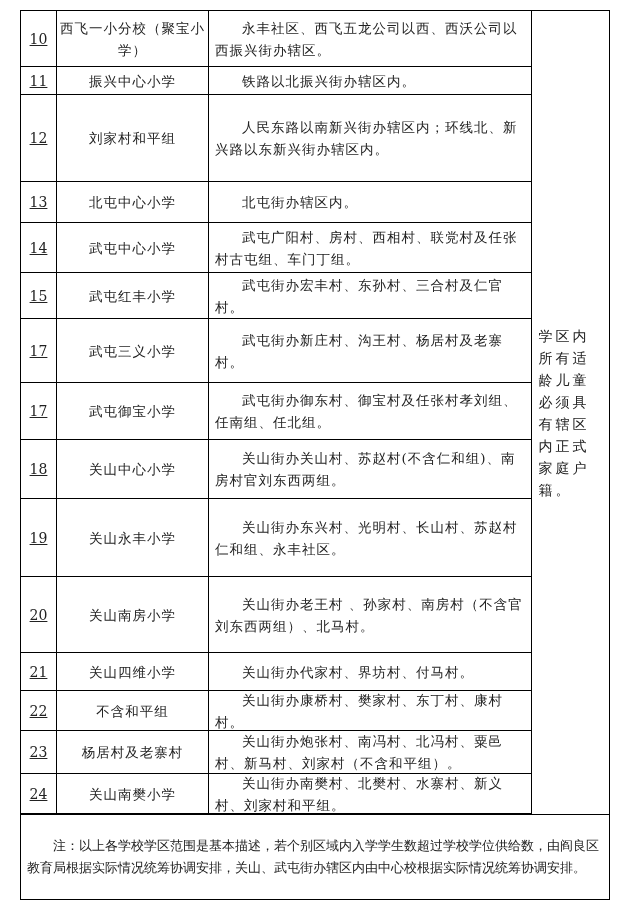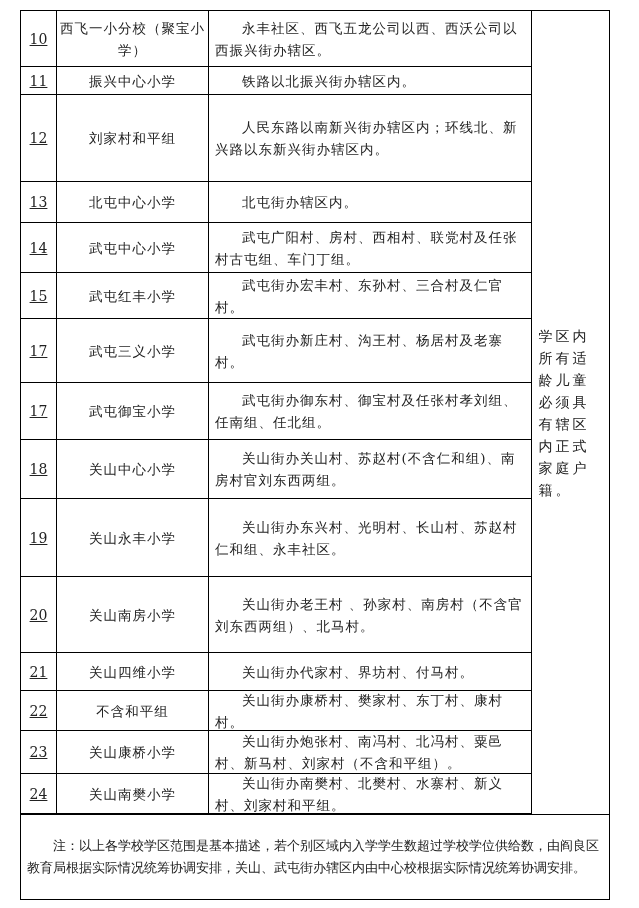--- a/index.html
+++ b/index.html
@@ -117,21 +117,21 @@
   </div>
       <div class="row" style="top: 680px; height: 40px;">
     <div class="cell c-no">22</div>
     <div class="cell c-name">不含和平组</div>
     <div class="cell c-area">
           <span>关山街办康桥村、樊家村、东丁村、康村村。</span>
         </div>
   </div>
       <div class="row" style="top: 720px; height: 43px;">
     <div class="cell c-no">23</div>
-    <div class="cell c-name">关山康桥小学</div>
+    <div class="cell c-name">杨居村及老寨村</div>
     <div class="cell c-area">
           <span>关山街办炮张村、南冯村、北冯村、粟邑村、新马村、刘家村（不含和平组）。</span>
         </div>
   </div>
       <div class="row" style="top: 763px; height: 40px;">
     <div class="cell c-no">24</div>
     <div class="cell c-name">关山南樊小学</div>
     <div class="cell c-area">
           <span>关山街办南樊村、北樊村、水寨村、新义村、刘家村和平组。</span>
         </div>

